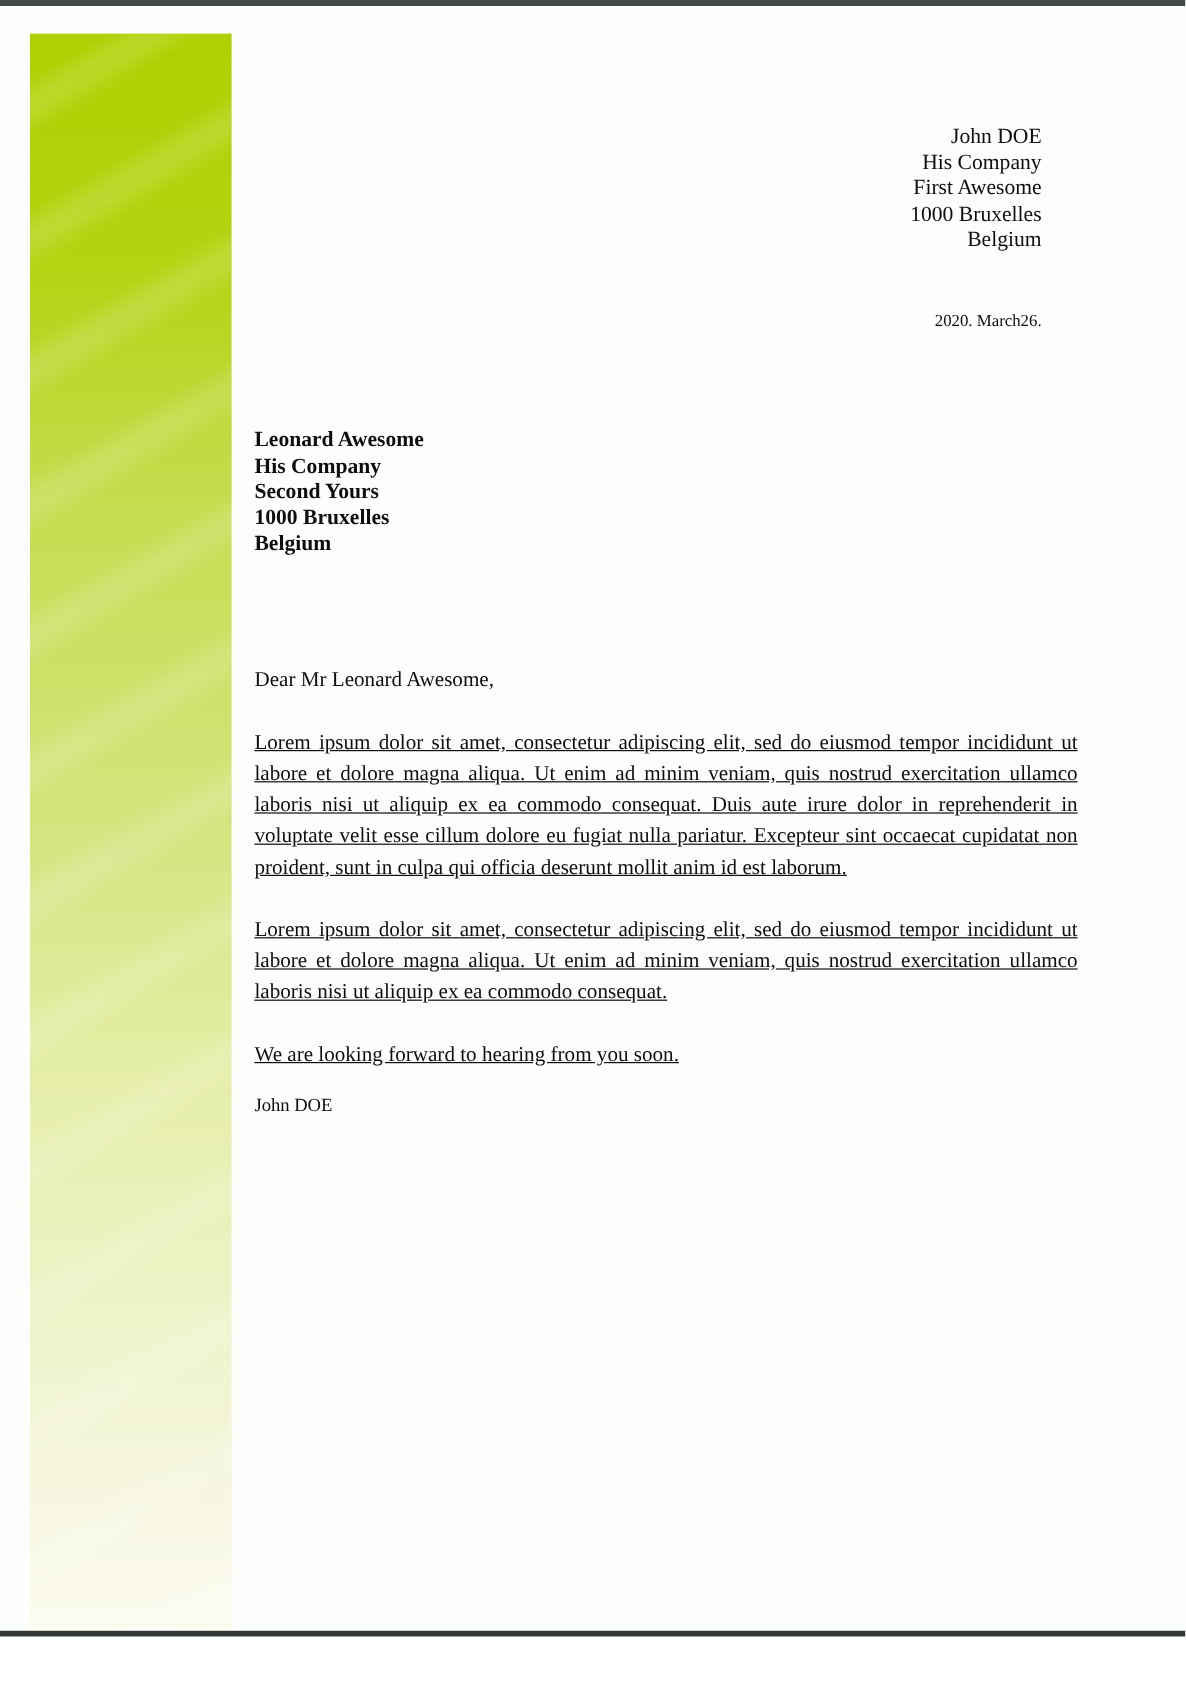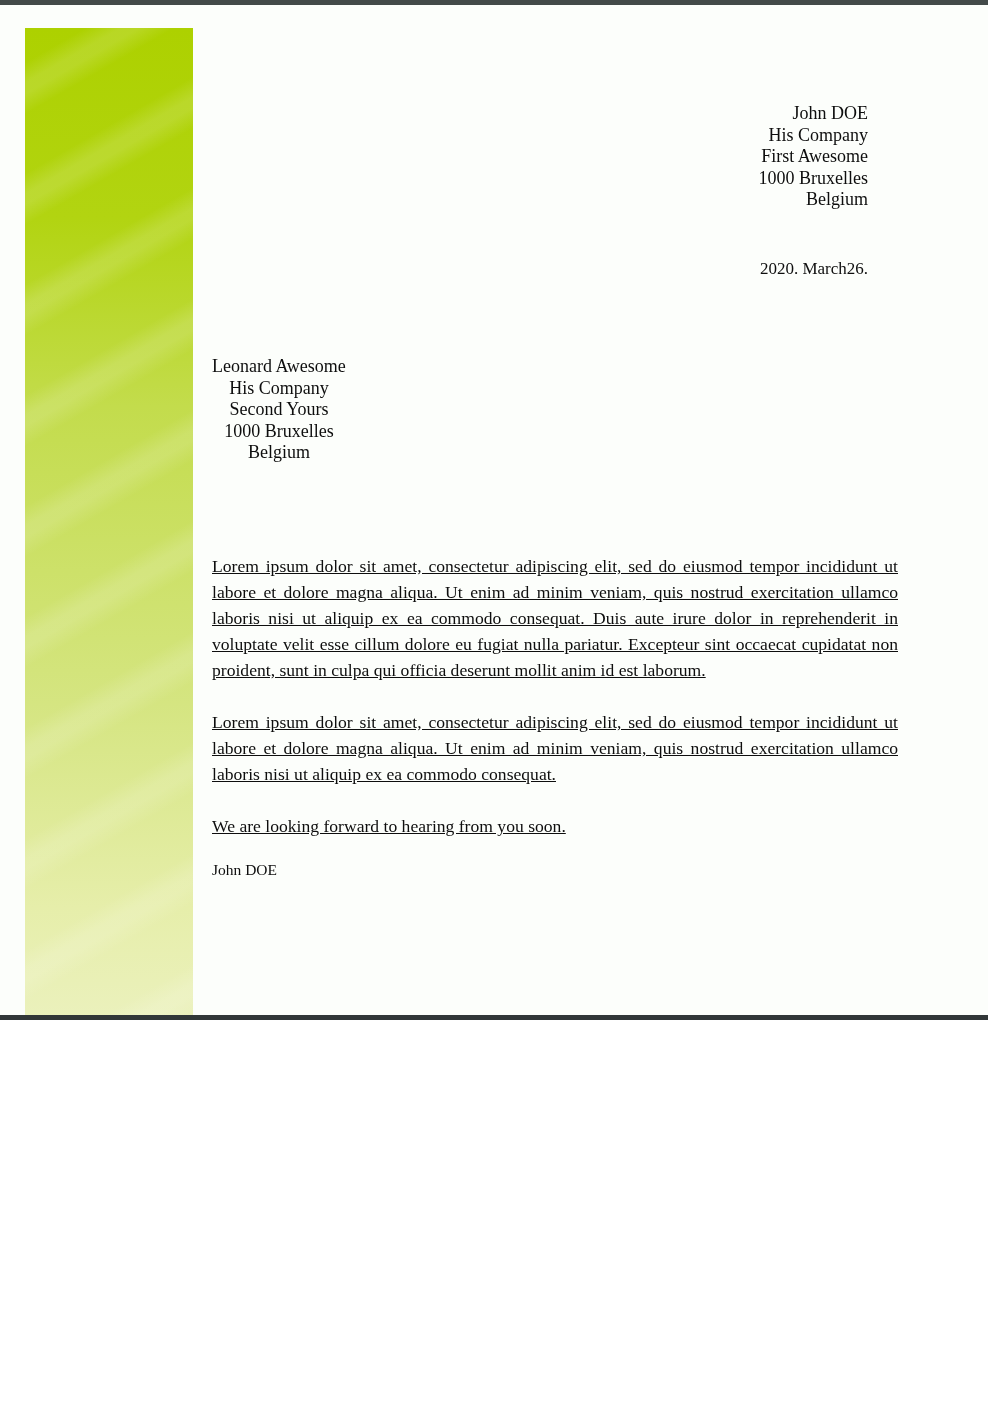--- a/index.html
+++ b/index.html
@@ -1,20 +1,20 @@
 <!DOCTYPE html>
 <html><head>
 <meta charset="utf-8">
 <style>
   * { margin: 0; padding: 0; box-sizing: border-box; }
   html, body { background: #ffffff; }
   .page {
     position: relative;
     width: 988px;
-    height: 1020px;
+    height: 1364px;
     background: #fcfefb;
     overflow: hidden;
     font-family: "Liberation Serif", "DejaVu Serif", serif;
     color: #0e0e0e;
   }
   .top-bar {
     position: absolute;
     left: 0; top: 0;
     width: 100%; height: 5px;
     background: #434a49;
@@ -53,30 +53,31 @@
     right: 120px;
     text-align: right;
     font-size: 18px;
     line-height: 21.5px;
   }
   .date-line {
     position: absolute;
     top: 258px;
     right: 120px;
     text-align: left;
-    font-size: 17px;
+    font-size: 14px;
     line-height: 21.5px;
   }
   .recipient-block {
     position: absolute;
     left: 212px;
     top: 356px;
-    text-align: center;
+    text-align: left;
     font-size: 18px;
     line-height: 21.5px;
+    font-weight: bold;
   }
   .letter-body {
     position: absolute;
     left: 212px;
     top: 553px;
     width: 686px;
     font-size: 17.6px;
     line-height: 26px;
   }
   .salutation { margin-bottom: 26px; }
@@ -107,20 +108,21 @@
 
   <div class="recipient-block">
     <span class="addr-line">Leonard Awesome</span>
     <span class="addr-line">His Company</span>
     <span class="addr-line">Second Yours</span>
     <span class="addr-line">1000 Bruxelles</span>
     <span class="addr-line">Belgium</span>
   </div>
 
   <div class="letter-body">
+    <div class="salutation">Dear Mr Leonard Awesome,</div>
     <div class="para">Lorem ipsum dolor sit amet, consectetur adipiscing elit, sed do eiusmod tempor incididunt ut labore et dolore magna aliqua. Ut enim ad minim veniam, quis nostrud exercitation ullamco laboris nisi ut aliquip ex ea commodo consequat. Duis aute irure dolor in reprehenderit in voluptate velit esse cillum dolore eu fugiat nulla pariatur. Excepteur sint occaecat cupidatat non proident, sunt in culpa qui officia deserunt mollit anim id est laborum.</div>
     <div class="para">Lorem ipsum dolor sit amet, consectetur adipiscing elit, sed do eiusmod tempor incididunt ut labore et dolore magna aliqua. Ut enim ad minim veniam, quis nostrud exercitation ullamco laboris nisi ut aliquip ex ea commodo consequat.</div>
     <div class="closing-line">We are looking forward to hearing from you soon.</div>
     <div class="signature">John DOE</div>
   </div>
 
   <div class="bottom-bar"></div>
 
 </div>
 

